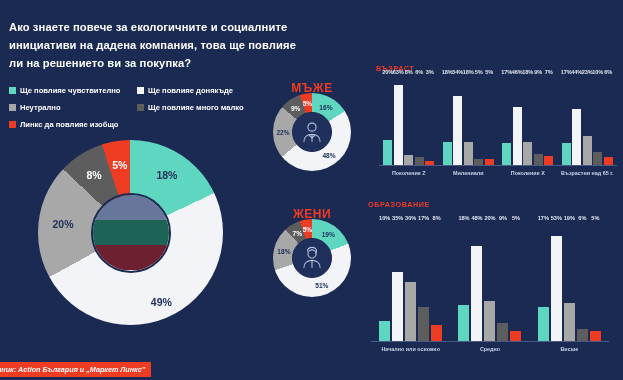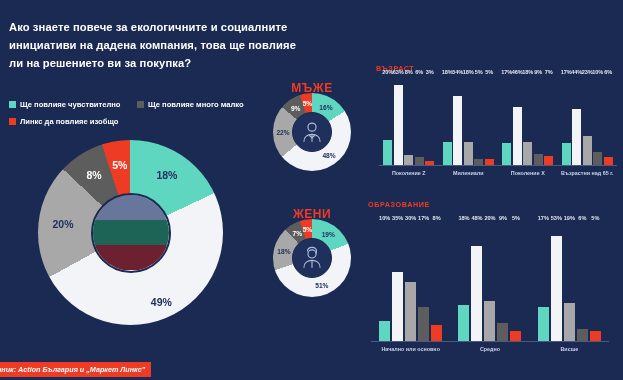--- a/index.html
+++ b/index.html
@@ -23,21 +23,21 @@
     color: #ffffff;
     font-size: 11.2px;
     font-weight: bold;
     line-height: 18px;
     letter-spacing: 0.1px;
   }
 
   
   #legend {
     position: absolute;
-    left: 9px; top: 96px;
+    left: 9px; top: 82px;
     width: 250px;
     display: grid;
     grid-template-columns: 128px 122px;
     grid-auto-rows: 17px;
     align-items: center;
   }
   .lg-item { display: flex; align-items: center; gap: 4px; }
   .lg-sw { width: 7px; height: 7px; flex: none; }
   .lg-tx {
     color: #ffffff;
@@ -165,20 +165,28 @@
 <body>
 
 <div id="stage">
 
   <div id="title">Ако знаете повече за екологичните и социалните инициативи на дадена компания, това ще повлияе ли на решението ви за покупка?</div>
 
   <div id="legend">
       <div class="lg-item">
         <span class="lg-sw" style="background: rgb(95, 214, 192);"></span>
         <span class="lg-tx">Ще повлияе чувствително</span>
+      </div>
+      <div class="lg-item">
+        <span class="lg-sw" style="background: rgb(242, 244, 248);"></span>
+        <span class="lg-tx">Ще повлияе донякъде</span>
+      </div>
+      <div class="lg-item">
+        <span class="lg-sw" style="background: rgb(168, 168, 168);"></span>
+        <span class="lg-tx">Неутрално</span>
       </div>
       <div class="lg-item">
         <span class="lg-sw" style="background: rgb(93, 93, 93);"></span>
         <span class="lg-tx">Ще повлияе много малко</span>
       </div>
       <div class="lg-item">
         <span class="lg-sw" style="background: rgb(238, 59, 36);"></span>
         <span class="lg-tx">Линкс да повлияе изобщо</span>
       </div>
     </div>

